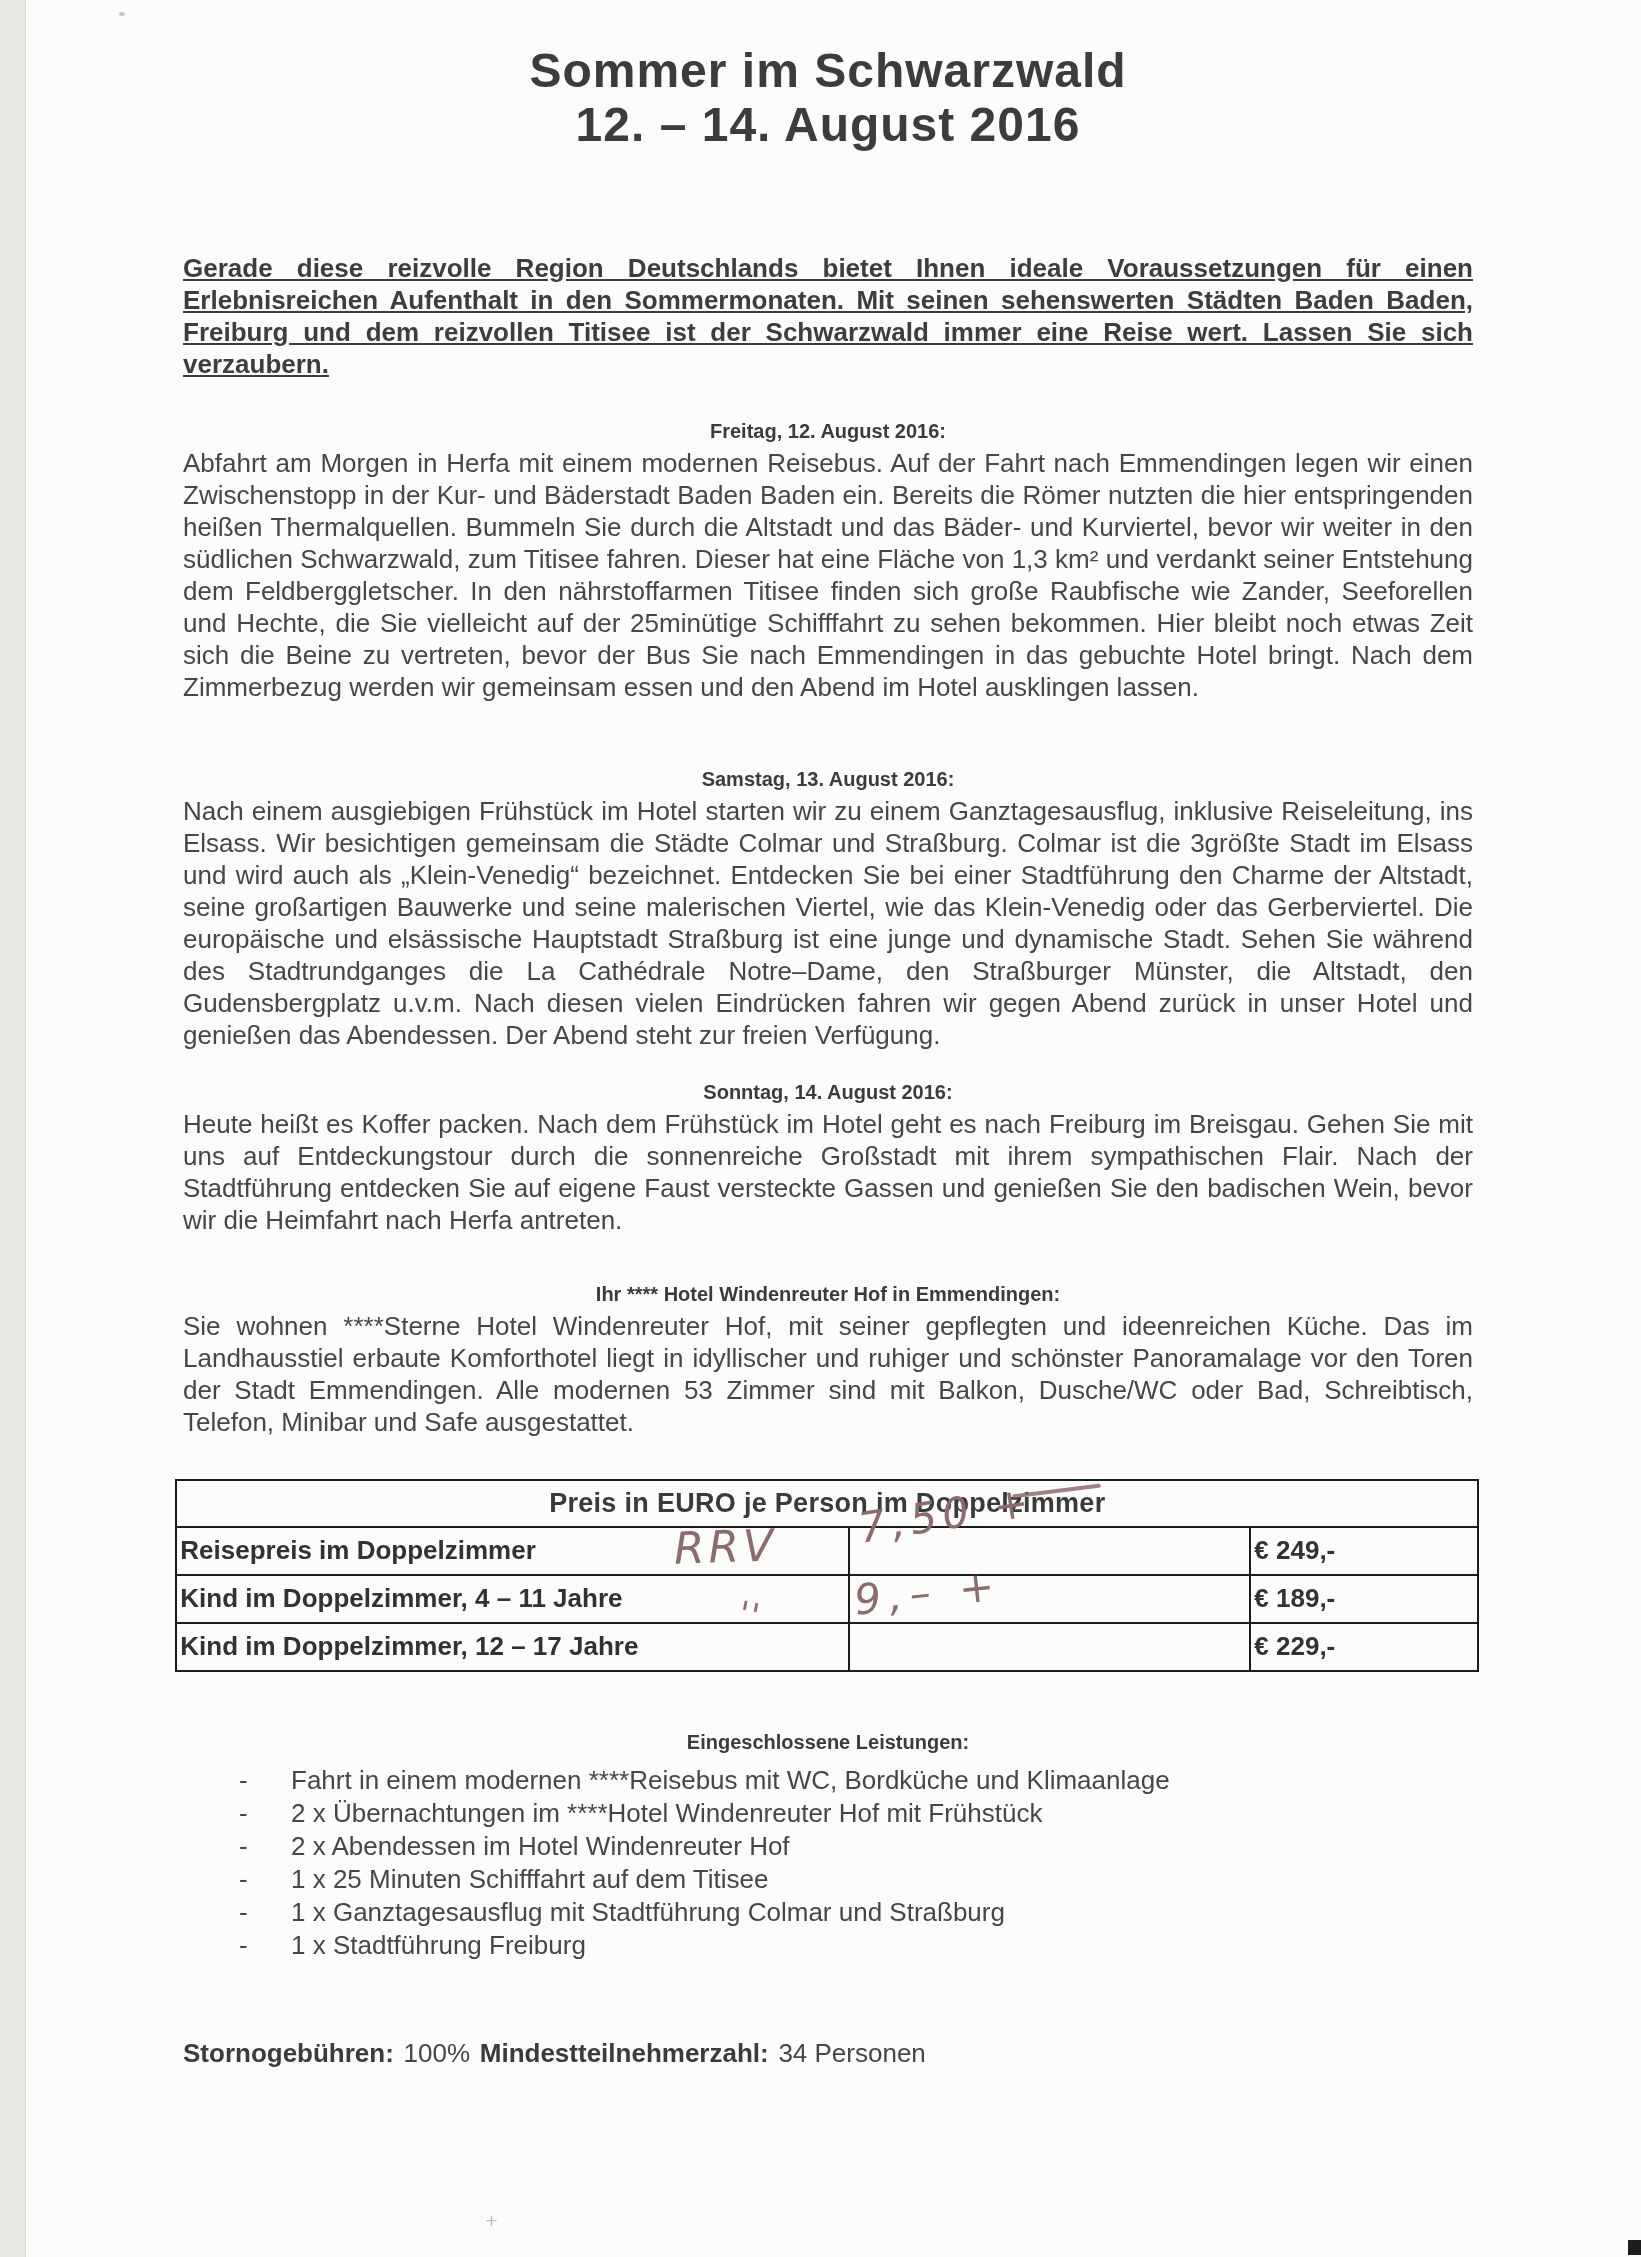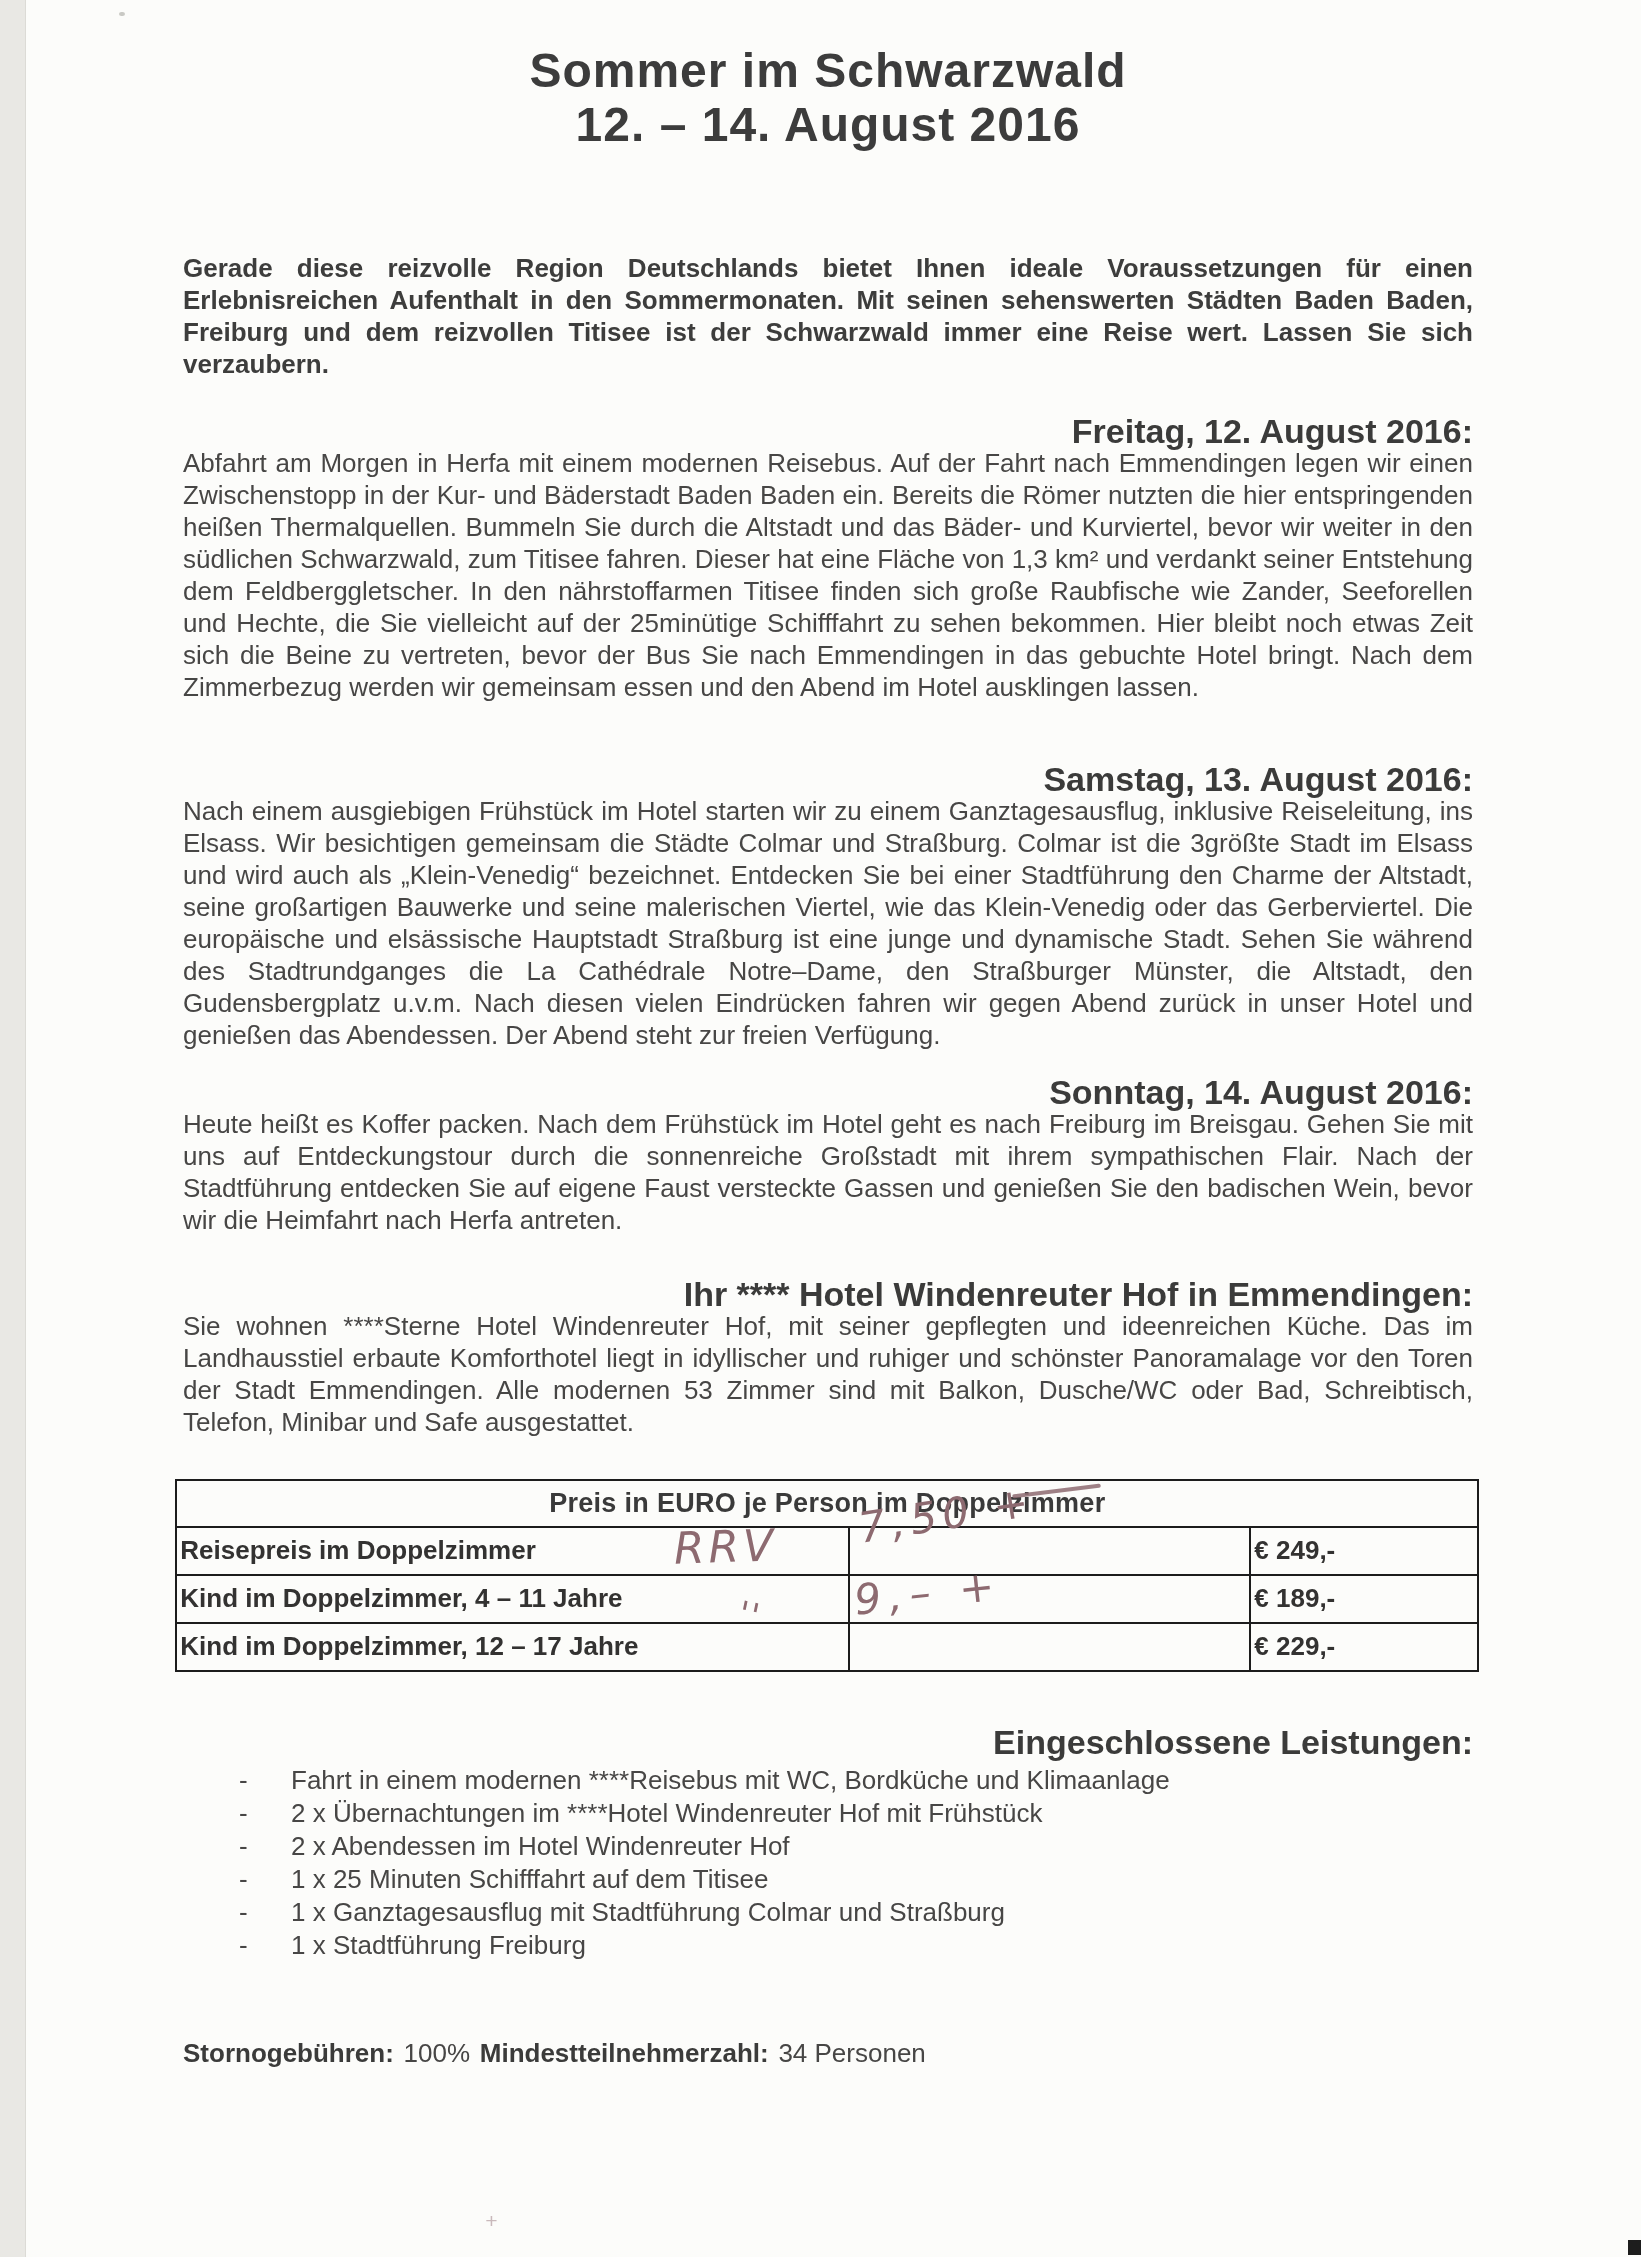--- a/index.html
+++ b/index.html
@@ -10,22 +10,22 @@
     color:#454545;
   }
   .scan-edge{position:absolute;left:0;top:0;width:25px;height:2257px;background:#e9e8e4;border-right:1px solid #dcdbd6;}
   .dot-artifact{position:absolute;left:119px;top:11.6px;width:5.8px;height:4.8px;background:#c9c9c4;border-radius:50%;}
   .corner-mark{position:absolute;left:1628px;top:2240px;width:12.6px;height:14.5px;background:#1d1d1d;}
   .content{position:absolute;left:183px;top:0;width:1290px;}
   .title{margin:0;text-align:center;font-weight:bold;color:#3c3c3c;font-size:48px;line-height:50px;letter-spacing:1px;}
   .title.t1{margin-top:46px;text-align:center;}
   .title.t2{margin-top:3.9px;}
   p{margin:0;text-align:justify;font-size:26px;line-height:32px;color:#474645;}
-  .intro{margin-top:102px;font-weight:bold;color:#3d3d3c;}
-  h2{margin:0;font-size:34px;line-height:32px;font-weight:bold;color:#3b3b3a;text-align:right;}
+  .intro{margin-top:102px;font-weight:bold;color:#3d3d3c;text-decoration:underline;}
+  h2{margin:0;font-size:20px;line-height:32px;font-weight:bold;color:#3b3b3a;text-align:center;}
   .s-freitag h2{margin-top:35px;}
   .s-samstag h2{margin-top:60px;}
   .s-sonntag h2{margin-top:25px;}
   .s-hotel h2{margin-top:42px;}
 
   .tablewrap{position:relative;margin-top:41px;margin-left:-7.7px;width:1302px;}
   table.price{border-collapse:collapse;width:1302px;table-layout:fixed;}
   table.price col.c1{width:673px;}
   table.price col.c2{width:401px;}
   table.price col.c3{width:228px;}

